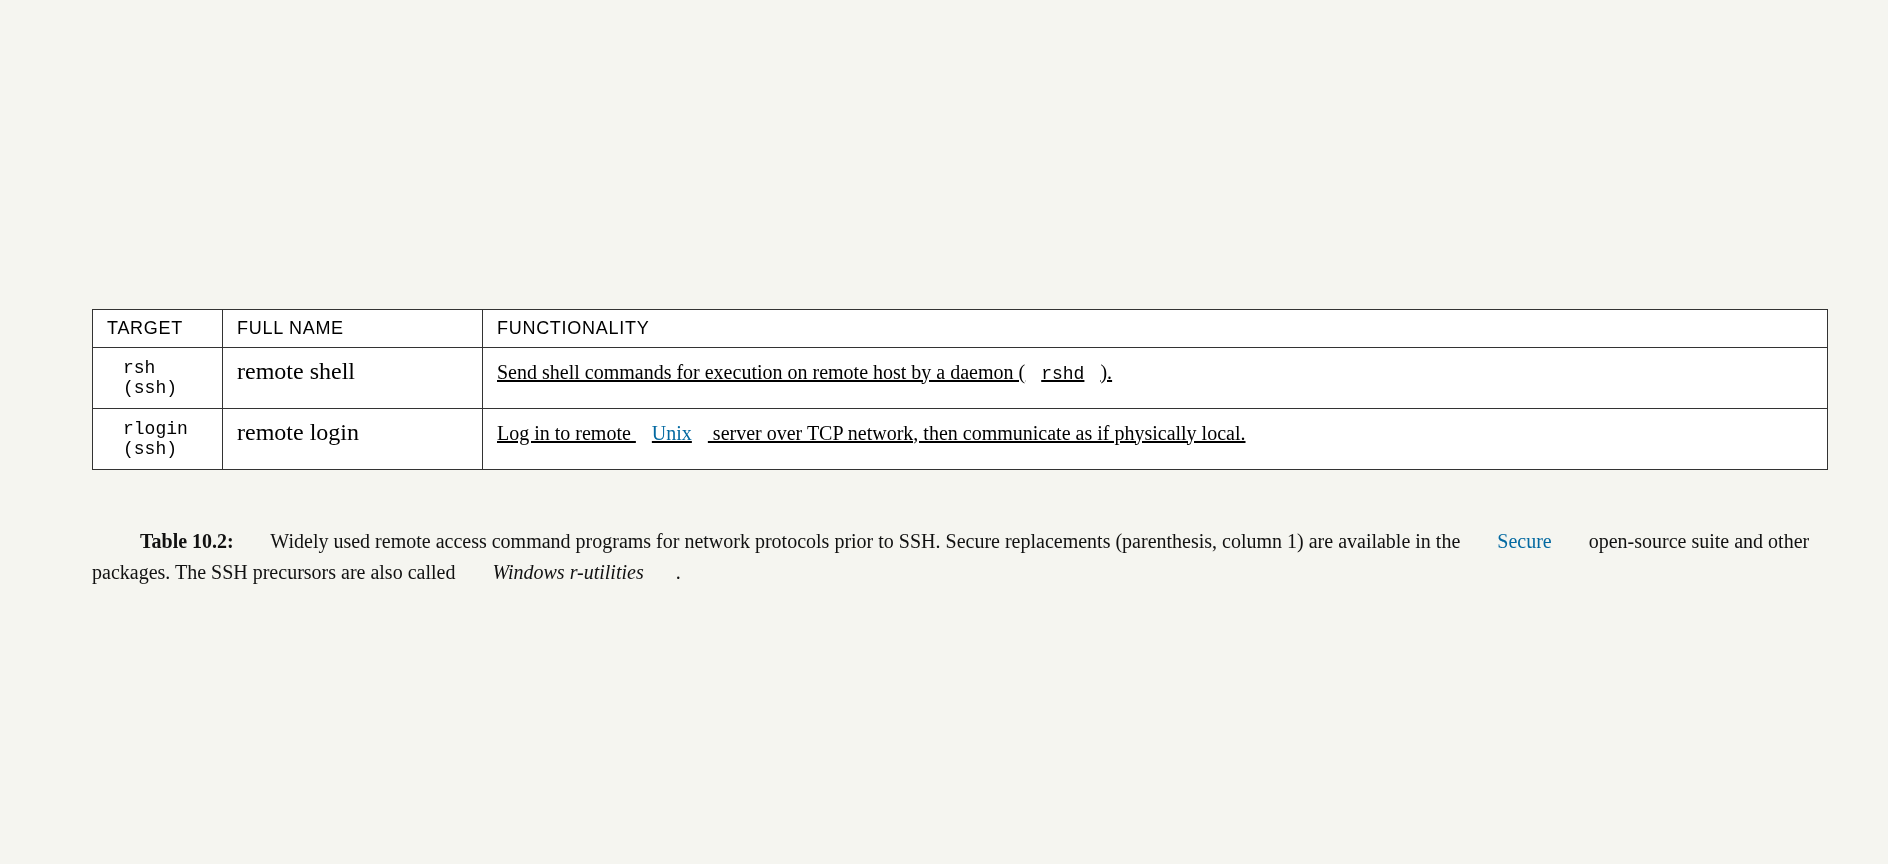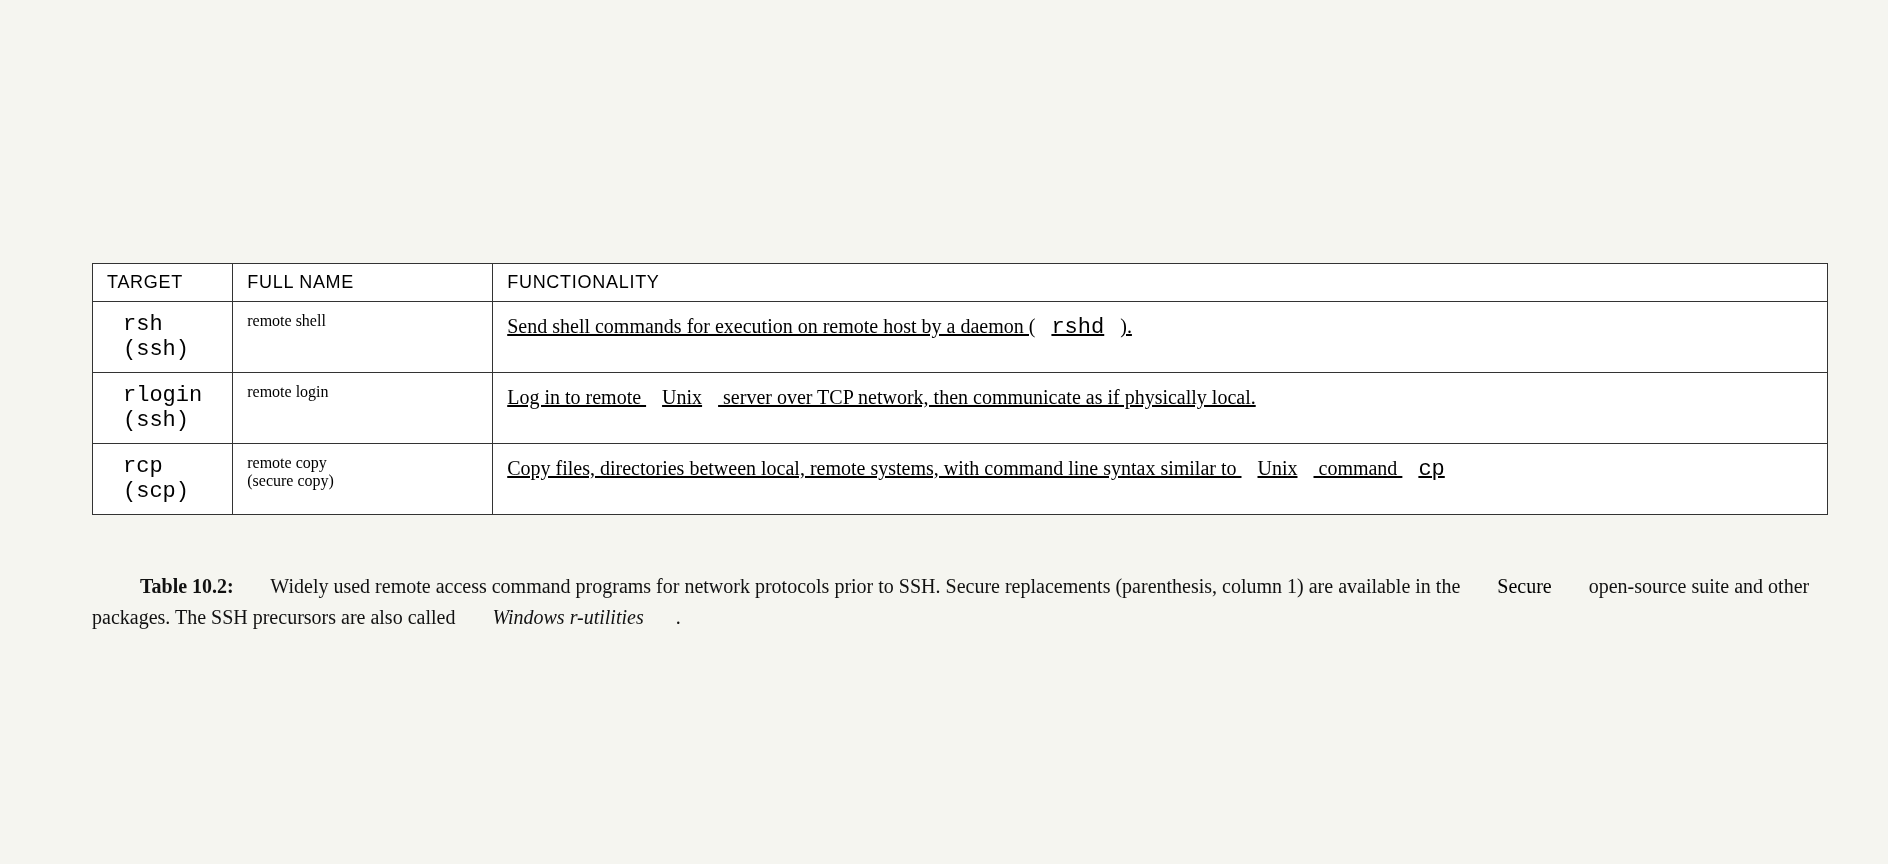--- a/index.html
+++ b/index.html
@@ -52,36 +52,36 @@
 
     .col-target {
       width: 130px;
       font-family: "Courier New", Courier, monospace;
       font-size: 18px;
       white-space: nowrap;
     }
 
     .col-fullname {
       width: 260px;
-      font-size: 16px;
+      font-size: 24px;
     }
 
     .col-functionality {
       font-size: 20px;
       line-height: 1.45;
       text-decoration: underline;
     }
 
     .mono {
       font-family: "Courier New", Courier, monospace;
-      font-size: 22px;
+      font-size: 18px;
     }
 
     .purple {
-      color: #000000;
+      color: #0369a1;
     }
 
     .caption {
       font-size: 20px;
       line-height: 1.55;
       max-width: 1760px;
       color: #111;
     }
 
     .caption-label {
@@ -120,31 +120,19 @@
           <span class="mono">(ssh)</span>
         </td>
         <td class="col-fullname">remote login</td>
         <td class="col-functionality">
           Log in to remote <span class="purple">Unix</span> server over TCP network, then communicate as if physically local.
         </td>
       </tr>
 
 
 
-      <tr>
-        <td class="col-target">
-          <span class="mono">rcp</span><br>
-          <span class="mono">(scp)</span>
-        </td>
-        <td class="col-fullname">
-          remote copy<br>(secure copy)
-        </td>
-        <td class="col-functionality">
-          Copy files, directories between local, remote systems, with command line syntax similar to <span class="purple">Unix</span> command <span class="mono">cp</span>
-        </td>
-      </tr>
     </tbody>
   </table>
 </div>
 
 <p class="caption">
   <span class="caption-label">Table 10.2:</span><span>  Widely used remote access command programs for network protocols prior to SSH. Secure replacements (parenthesis, column 1) are available in the </span><span class="purple">Secure</span><span> open-source suite and other packages. The SSH precursors are also called </span><em>Windows r-utilities</em><span>.</span>
 </p>
 
 </body></html>

